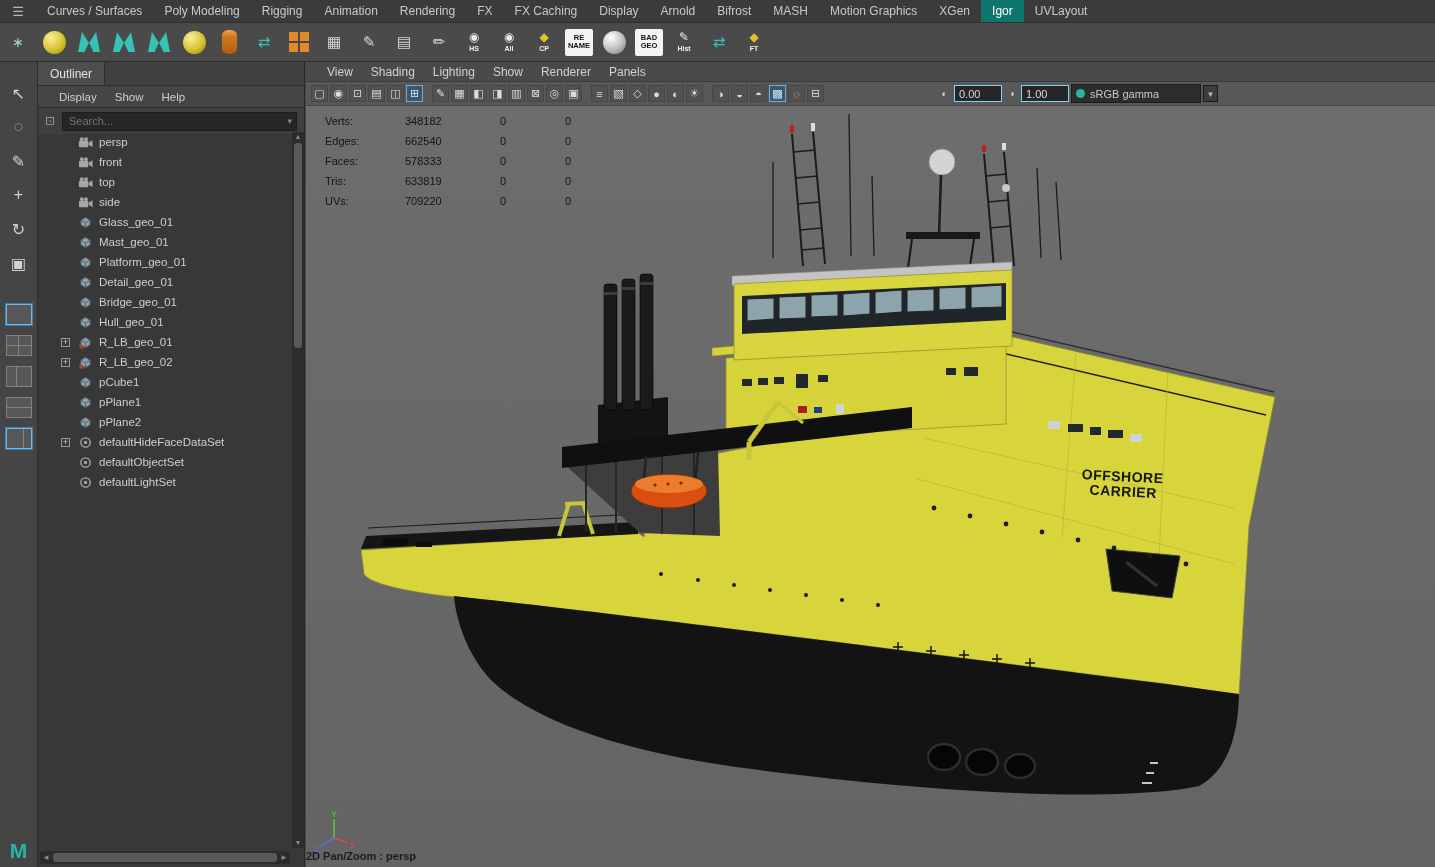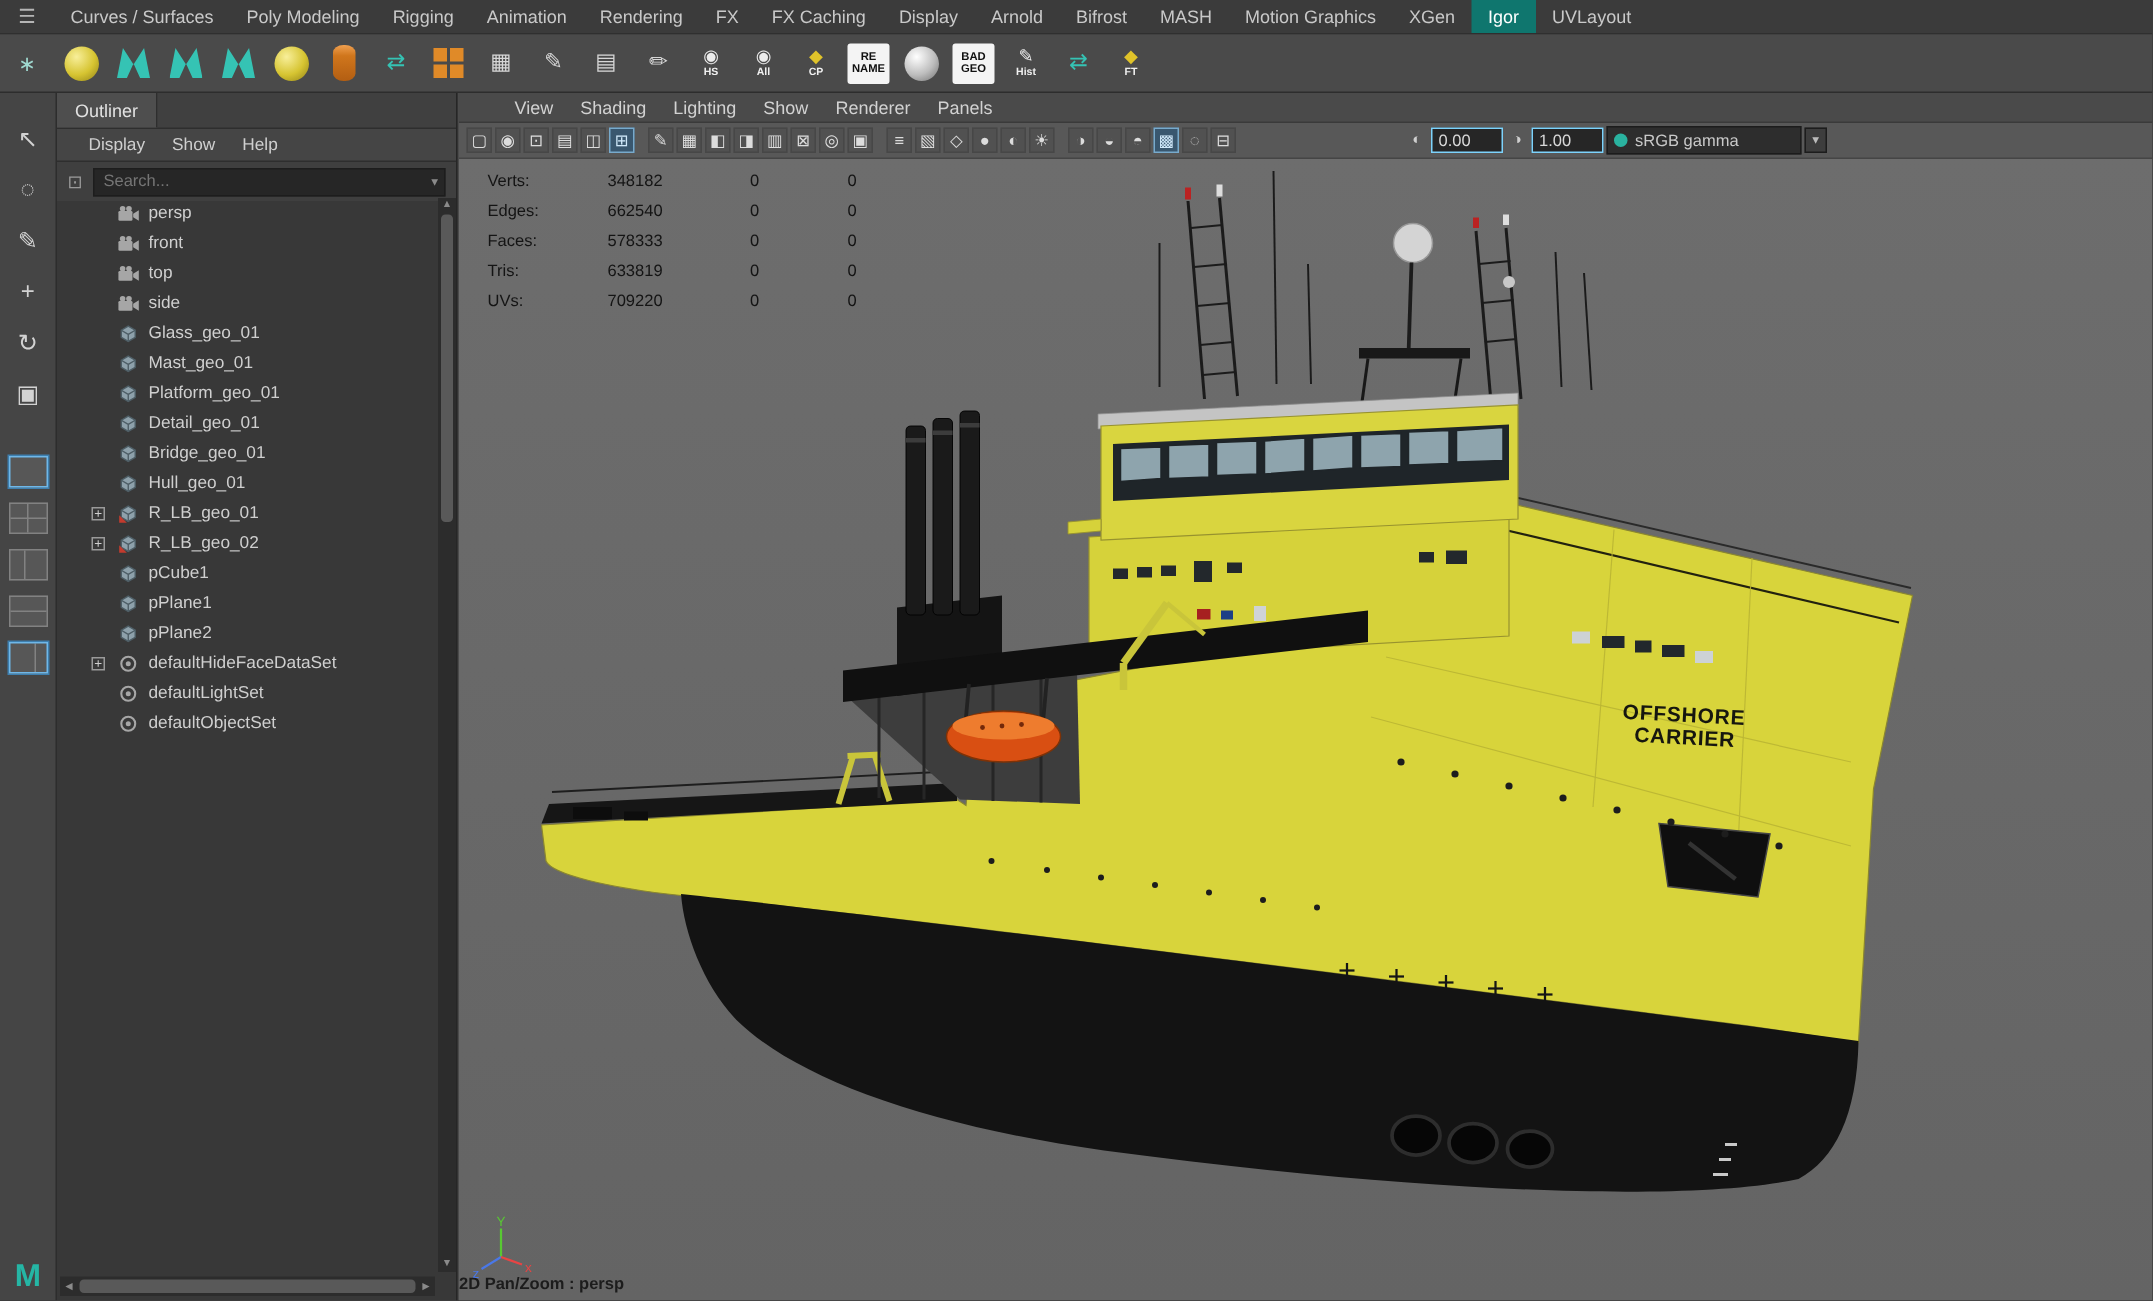--- a/index.html
+++ b/index.html
@@ -74,21 +74,21 @@
   .ol-vscroll .sa{color:#8a8a8a;font-size:7px;line-height:10px;flex:none}
   .ol-vthumb{width:8px;height:205px;background:#595959;border-radius:3px;margin-top:1px}
   .ol-vscroll .sab{margin-top:auto}
   .ol-hscroll{position:absolute;left:2px;right:14px;bottom:3px;height:13px;background:#2c2c2c;display:flex;align-items:center}
   .ol-hscroll .sa{color:#8a8a8a;font-size:8px;padding:0 2px;flex:none}
   .ol-hthumb{flex:1;height:9px;background:#595959;border-radius:3px;margin:0 1px}
 
   
   .viewport{position:absolute;top:62px;left:306px;width:1129px;height:805px;background:#696969}
   .vp-menus{height:20px;background:#4a4a4a;display:flex;align-items:center;color:#d2d2d2;font-size:12px;
-            padding-left:28px;border-bottom:1px solid #3a3a3a;box-sizing:border-box}
+            padding-left:12px;border-bottom:1px solid #3a3a3a;box-sizing:border-box}
   .vp-menus span{padding:0 9px}
   .vp-toolbar{height:24px;background:#585858;display:flex;align-items:center;padding:0 5px;gap:2px;
               border-bottom:1px solid #454545;box-sizing:border-box}
   .vt-icon{width:17px;height:17px;flex:none;display:flex;align-items:center;justify-content:center;font-size:11px;
            color:#dcdcdc;background:#515151;border:1px solid #474747;box-sizing:border-box}
   .vt-icon.active{background:#39576f;border-color:#78aacc;color:#cfe8fa}
   .vt-sep{width:5px;flex:none}
   .vt-mini{width:15px;text-align:center;color:#cfcfcf;font-size:10px;flex:none}
   .vt-field{width:38px;height:15px;background:#262626;border:1px solid #7dd3fc;color:#d8d8d8;font-size:11px;
             display:flex;align-items:center;padding:0 4px;flex:none}
@@ -375,28 +375,28 @@
           <svg class="oicon">
             <use href="#ic-set"></use>
           </svg>
           <span class="ol-label">defaultHideFaceDataSet</span>
         </div>
       <div class="ol-row">
           <span class="ol-exp"></span>
           <svg class="oicon">
             <use href="#ic-set"></use>
           </svg>
+          <span class="ol-label">defaultObjectSet</span>
+        </div>
+      <div class="ol-row">
+          <span class="ol-exp"></span>
+          <svg class="oicon">
+            <use href="#ic-set"></use>
+          </svg>
           <span class="ol-label">defaultLightSet</span>
-        </div>
-      <div class="ol-row">
-          <span class="ol-exp"></span>
-          <svg class="oicon">
-            <use href="#ic-set"></use>
-          </svg>
-          <span class="ol-label">defaultObjectSet</span>
         </div>
     </div>
     <div class="ol-vscroll">
       <span class="sa">▲</span>
       <div class="ol-vthumb"></div>
       <span class="sa sab">▼</span>
     </div>
     <div class="ol-hscroll">
       <span class="sa">◄</span>
       <div class="ol-hthumb"></div>

